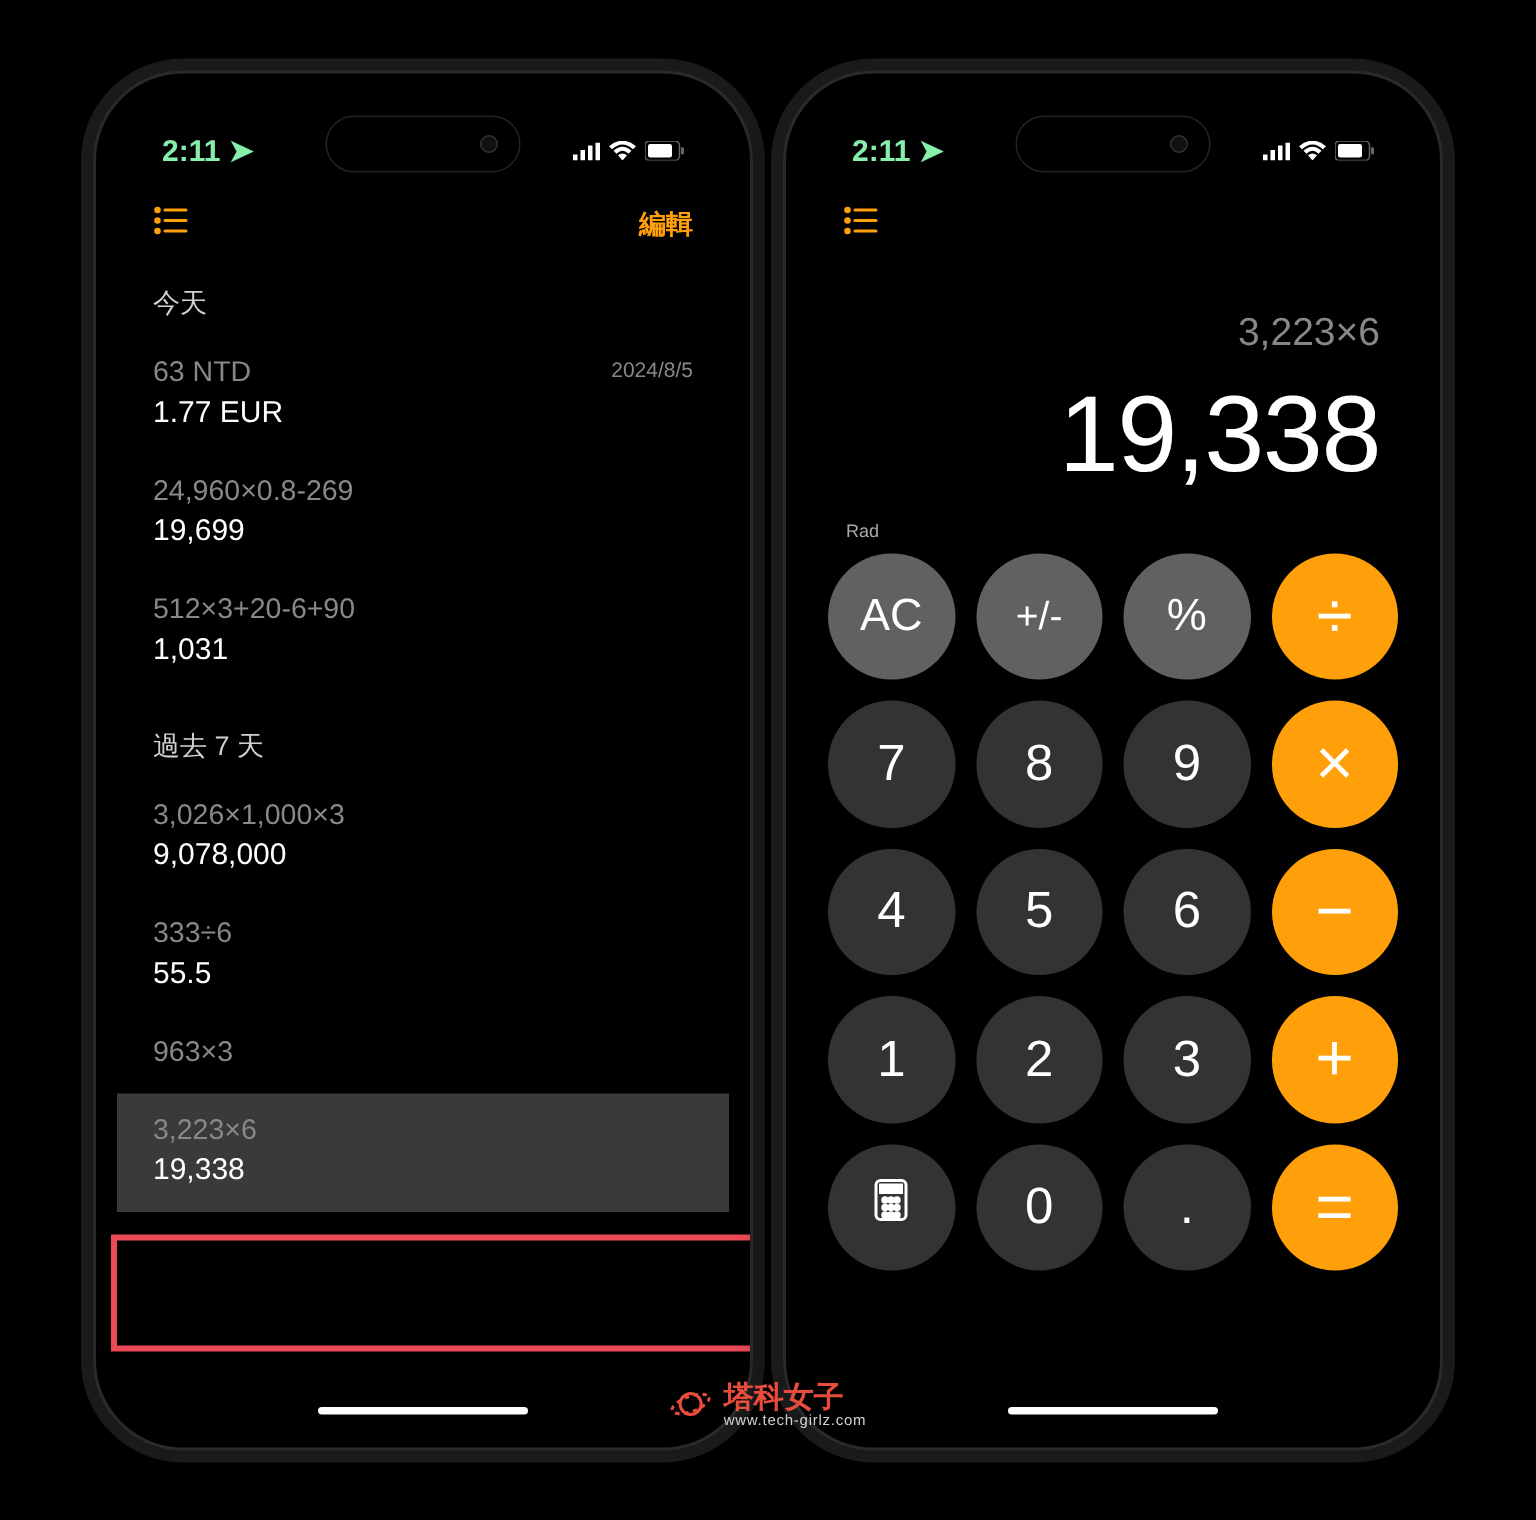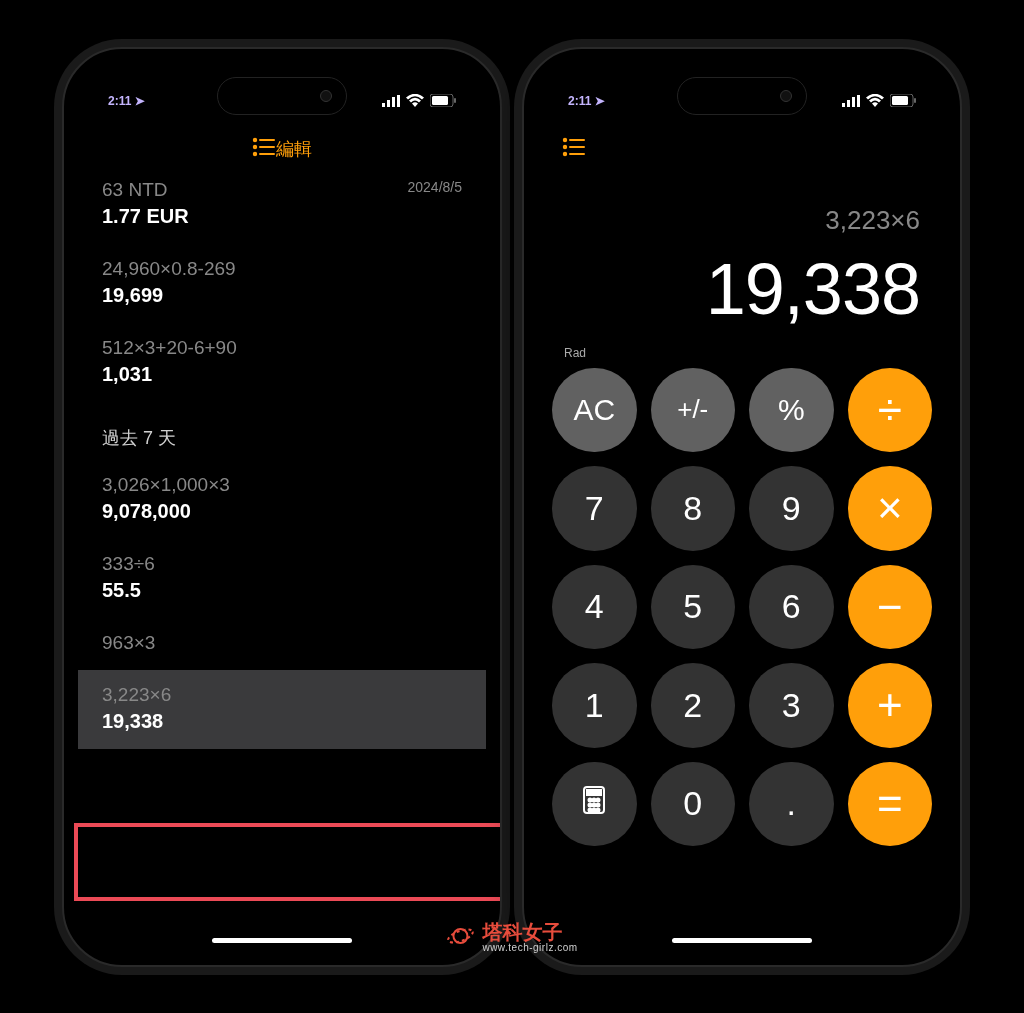--- a/index.html
+++ b/index.html
@@ -56,36 +56,36 @@
   }
   .notch .cam { width:12px; height:12px; border-radius:50%; background:#111; border:1px solid #333;}
   .status-bar {
     position: absolute;
     top: 0; left:0; right:0;
     height: 56px;
     display:flex;
     justify-content: space-between;
     align-items:center;
     padding: 20px 30px 0;
-    color:#c4b5fd;
+    color:#86efac;
     font-weight:600;
-    font-size:12px;
+    font-size:20px;
     z-index:40;
   }
   .status-right { display:flex; gap:6px; align-items:center; }
   .status-right svg { display:block; }
   .content { position:absolute; top:60px; left:0; right:0; bottom:0; }
   
-  .hist-header { display:flex; justify-content:center; align-items:center; padding:14px 24px 4px; }
+  .hist-header { display:flex; justify-content:space-between; align-items:center; padding:14px 24px 4px;font-weight:bold; }
   .list-icon { color:#ff9f0a; }
   .edit { color:#ff9f0a; font-size:18px; }
   .section-title { color:#d0d0d0; font-size:18px; padding:24px 24px 10px; font-weight:500; }
   .hist-item { padding:14px 24px 16px; }
   .hist-item .expr { color:#888; font-size:19px; }
-  .hist-item .res { color:#fff; font-size:20px; margin-top:4px;font-weight:bold; }
+  .hist-item .res { color:#fff; font-size:20px; margin-top:4px; }
   .hist-item .date { float:right; color:#888; font-size:14px; }
   .hist-item.highlight { background:#3a3a3c; position:relative; }
   .red-box { position:absolute; border:4px solid #eb4a56; pointer-events:none; }
   
   .calc-header { display:flex; justify-content:space-between; align-items:center; padding:14px 24px 4px; }
   .display { padding: 40px 26px 16px; text-align:right; }
   .display .expr { color:#888; font-size:26px; margin-bottom:12px; }
   .display .res { color:#fff; font-size:72px; font-weight:300; letter-spacing:-1px; }
   .rad-label { color:#aaa; font-size:12px; padding:0 26px 8px; }
   .keypad { padding:0 14px 30px; display:grid; grid-template-columns:repeat(4,1fr); gap:14px; }
@@ -151,20 +151,21 @@
               <line x1="8" y1="3" x2="22" y2="3"></line>
               <circle cx="3" cy="10" r="1.2" fill="#ff9f0a"></circle>
               <line x1="8" y1="10" x2="22" y2="10"></line>
               <circle cx="3" cy="17" r="1.2" fill="#ff9f0a"></circle>
               <line x1="8" y1="17" x2="22" y2="17"></line>
             </svg>
         </span>
         <span class="edit">編輯</span>
       </div>
 
+      <div class="section-title">今天</div>
       <div class="hist-item">
         <div><span class="expr">63 NTD</span><span class="date">2024/8/5</span></div>
         <div class="res">1.77 EUR</div>
       </div>
       <div class="hist-item">
         <div class="expr">24,960×0.8-269</div>
         <div class="res">19,699</div>
       </div>
       <div class="hist-item">
         <div class="expr">512×3+20-6+90</div>

